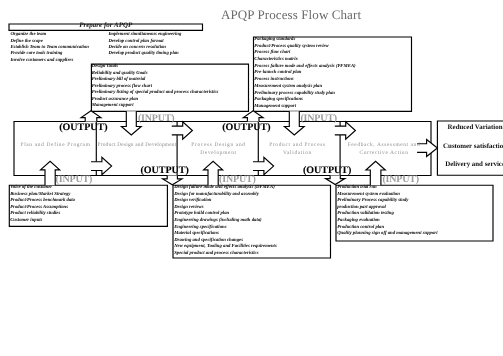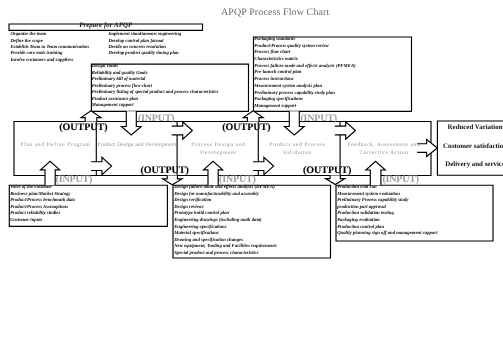--- a/index.html
+++ b/index.html
@@ -1,21 +1,21 @@
 <!DOCTYPE html>
 <html><head>
 <meta charset="utf-8">
 <style>
   html,body{margin:0;padding:0;background:#ffffff;-webkit-font-smoothing:antialiased;}
   *{-webkit-font-smoothing:antialiased;text-rendering:geometricPrecision;}
   #page{position:relative;width:503px;height:356px;background:#ffffff;overflow:hidden;
         font-family:"Liberation Serif",serif;}
   #lines{position:absolute;left:0;top:0;width:503px;height:356px;overflow:visible;}
 
-  #chart-title{position:absolute;left:221px;top:7px;font-size:10px;color:#6b6b6b;
+  #chart-title{position:absolute;left:221px;top:7px;font-size:13px;color:#6b6b6b;
       letter-spacing:0.1px;white-space:nowrap;font-family:"Liberation Serif",serif;}
 
   #prepare-title{position:absolute;left:9px;top:22.4px;width:193.5px;height:7px;
       text-align:center;font-size:6.9px;font-weight:bold;font-style:italic;color:#151515;
       line-height:7px;letter-spacing:0.05px;}
 
   .li{position:absolute;font-size:4.74px;font-weight:bold;font-style:italic;color:#000;
       white-space:nowrap;line-height:1;letter-spacing:0.01px;}
 
   .stage{position:absolute;text-align:center;color:#8e8e8e;font-size:5.4px;

